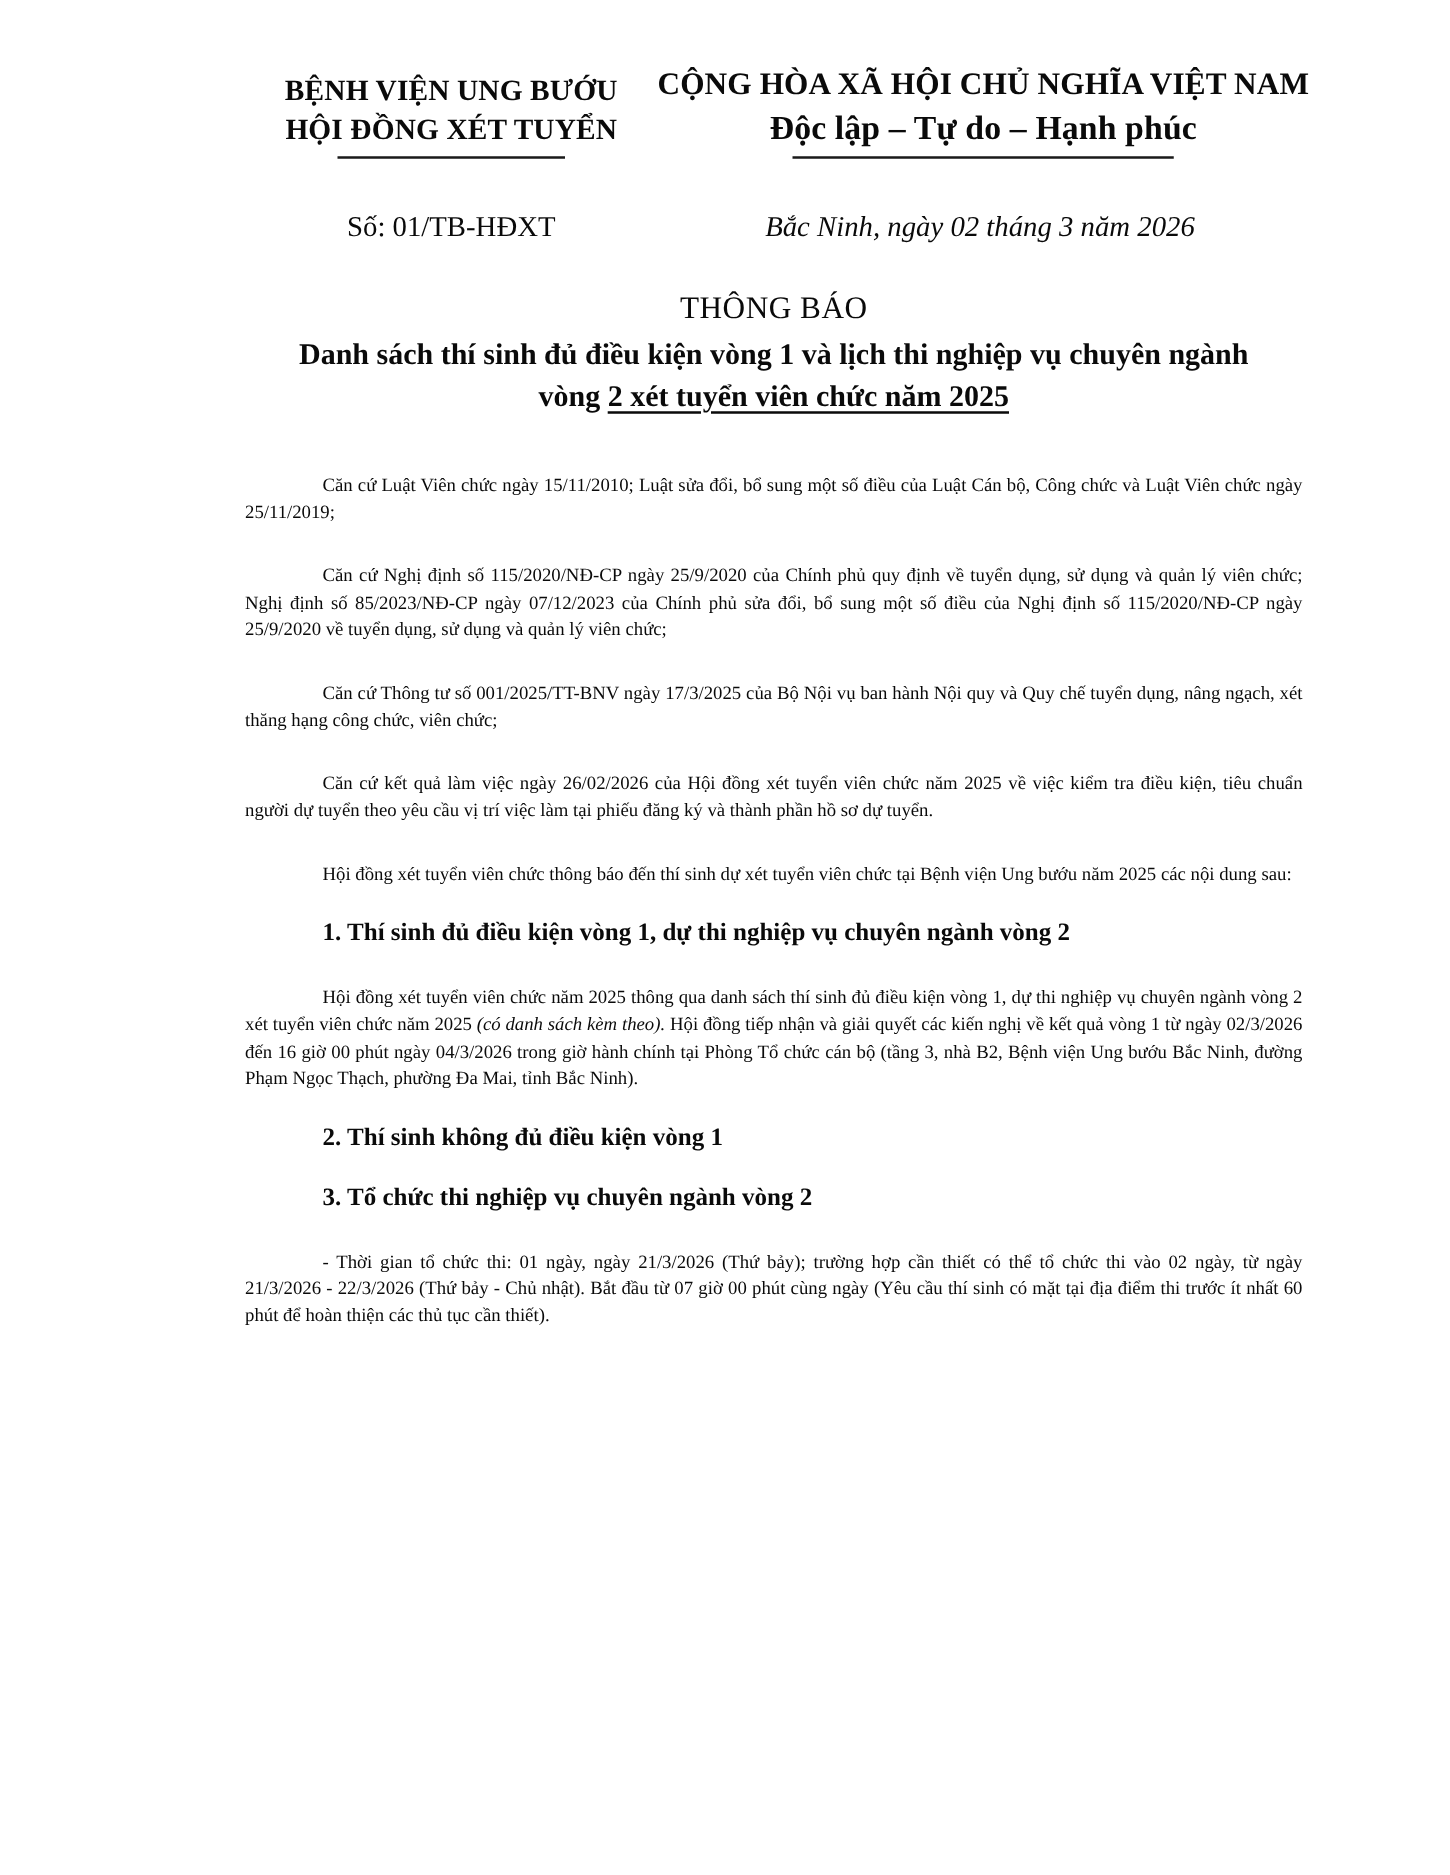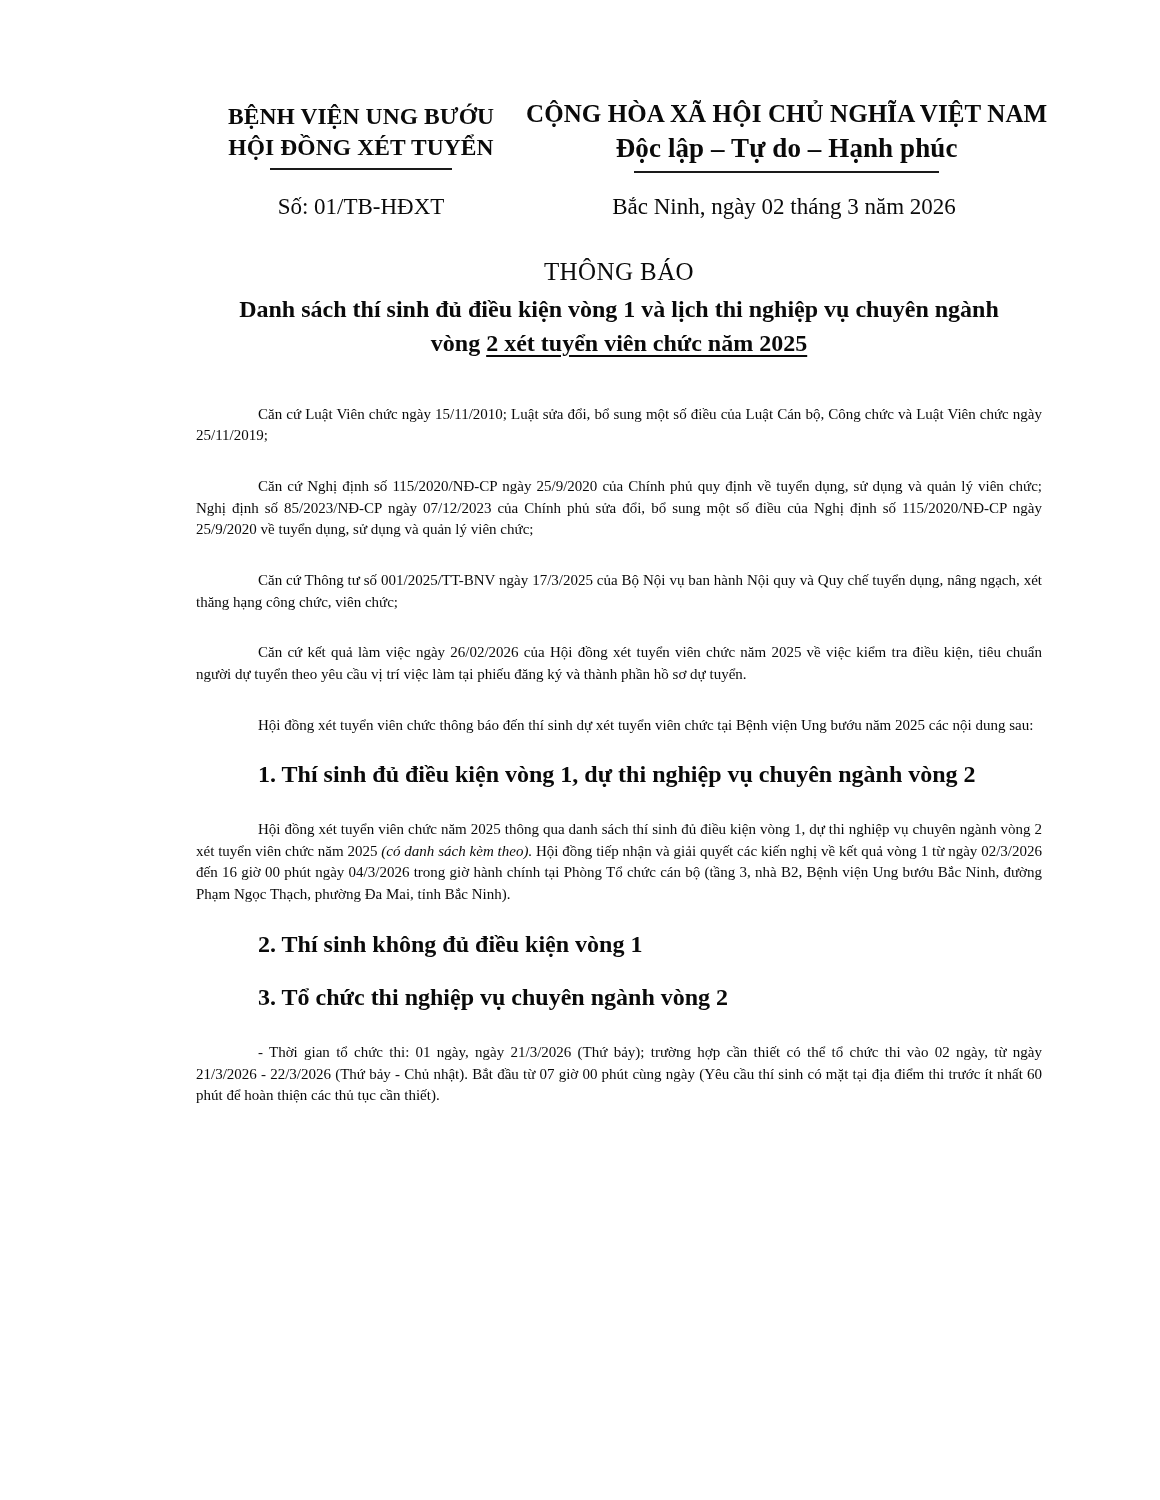--- a/index.html
+++ b/index.html
@@ -21,22 +21,22 @@
   .content {
     position: absolute;
     left: 196px;
     top: 0;
     width: 846px;
   }
 
   
   .doc-header {
     display: flex;
-    align-items: center;
-    padding-top: 98px;
+    align-items: flex-end;
+    padding-top: 52px;
   }
   .hdr-left {
     width: 330px;
     text-align: center;
     flex: 0 0 auto;
   }
   .hdr-right {
     flex: 1 1 auto;
     text-align: center;
   }
@@ -65,33 +65,34 @@
     height: 2px;
     background: #1a1a1a;
     margin: 5px auto 0 auto;
   }
   .rule-left { width: 182px; }
   .rule-right { width: 305px; }
 
   .sub-row {
     display: flex;
     align-items: flex-start;
-    margin-top: 19px;
+    margin-top: 40px;
   }
   .sub-left {
     width: 330px;
     text-align: center;
     flex: 0 0 auto;
     font-size: 23px;
     line-height: 1.3;
     white-space: nowrap;
   }
   .sub-right {
     flex: 1 1 auto;
     text-align: center;
+    font-style: italic;
     font-size: 23px;
     line-height: 1.3;
     white-space: nowrap;
   }
 
   
   .title-block {
     text-align: center;
     margin-top: 34px;
   }
@@ -122,21 +123,21 @@
     text-indent: 62px;
     font-size: 15px;
     line-height: 1.445;
     padding-bottom: 13px;
   }
   p.para.tight { padding-bottom: 0; }
   p.heading {
     margin: 0;
     text-indent: 62px;
     font-weight: bold;
-    font-size: 24px;
+    font-size: 20px;
     line-height: 1.445;
     padding-top: 8px;
     padding-bottom: 11px;
     text-align: left;
   }
   p.dash {
     text-indent: 62px;
   }
   em.it { font-style: italic; }
 </style>

